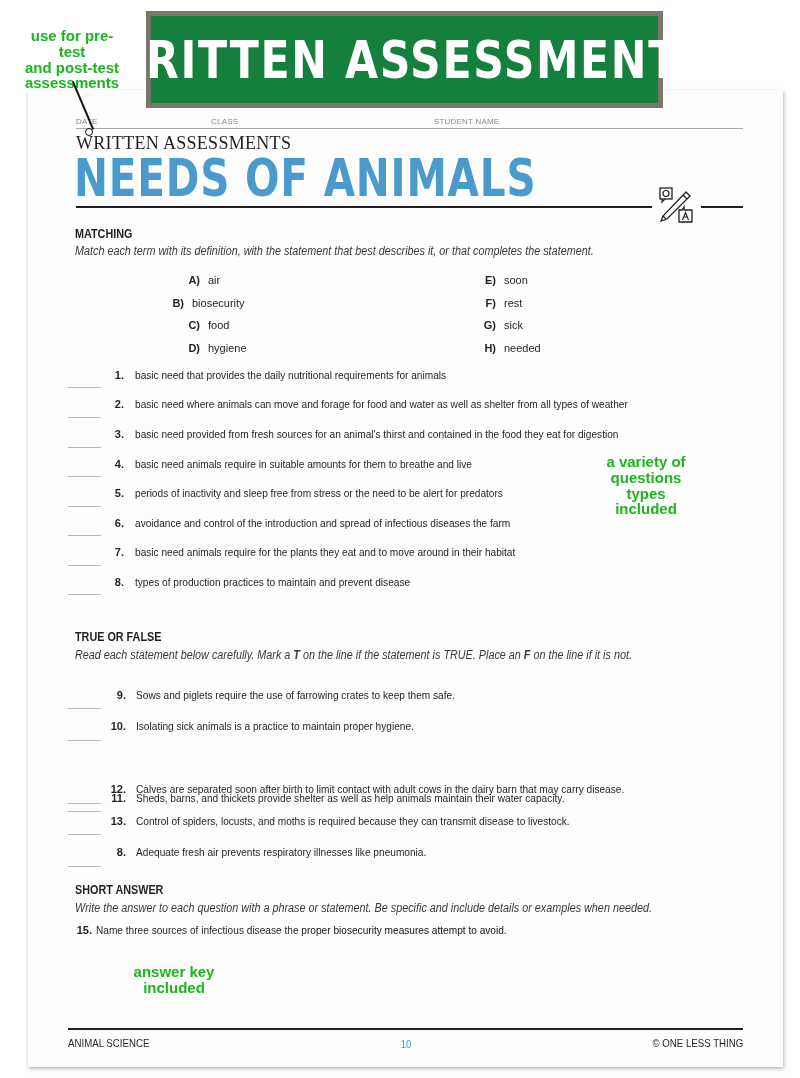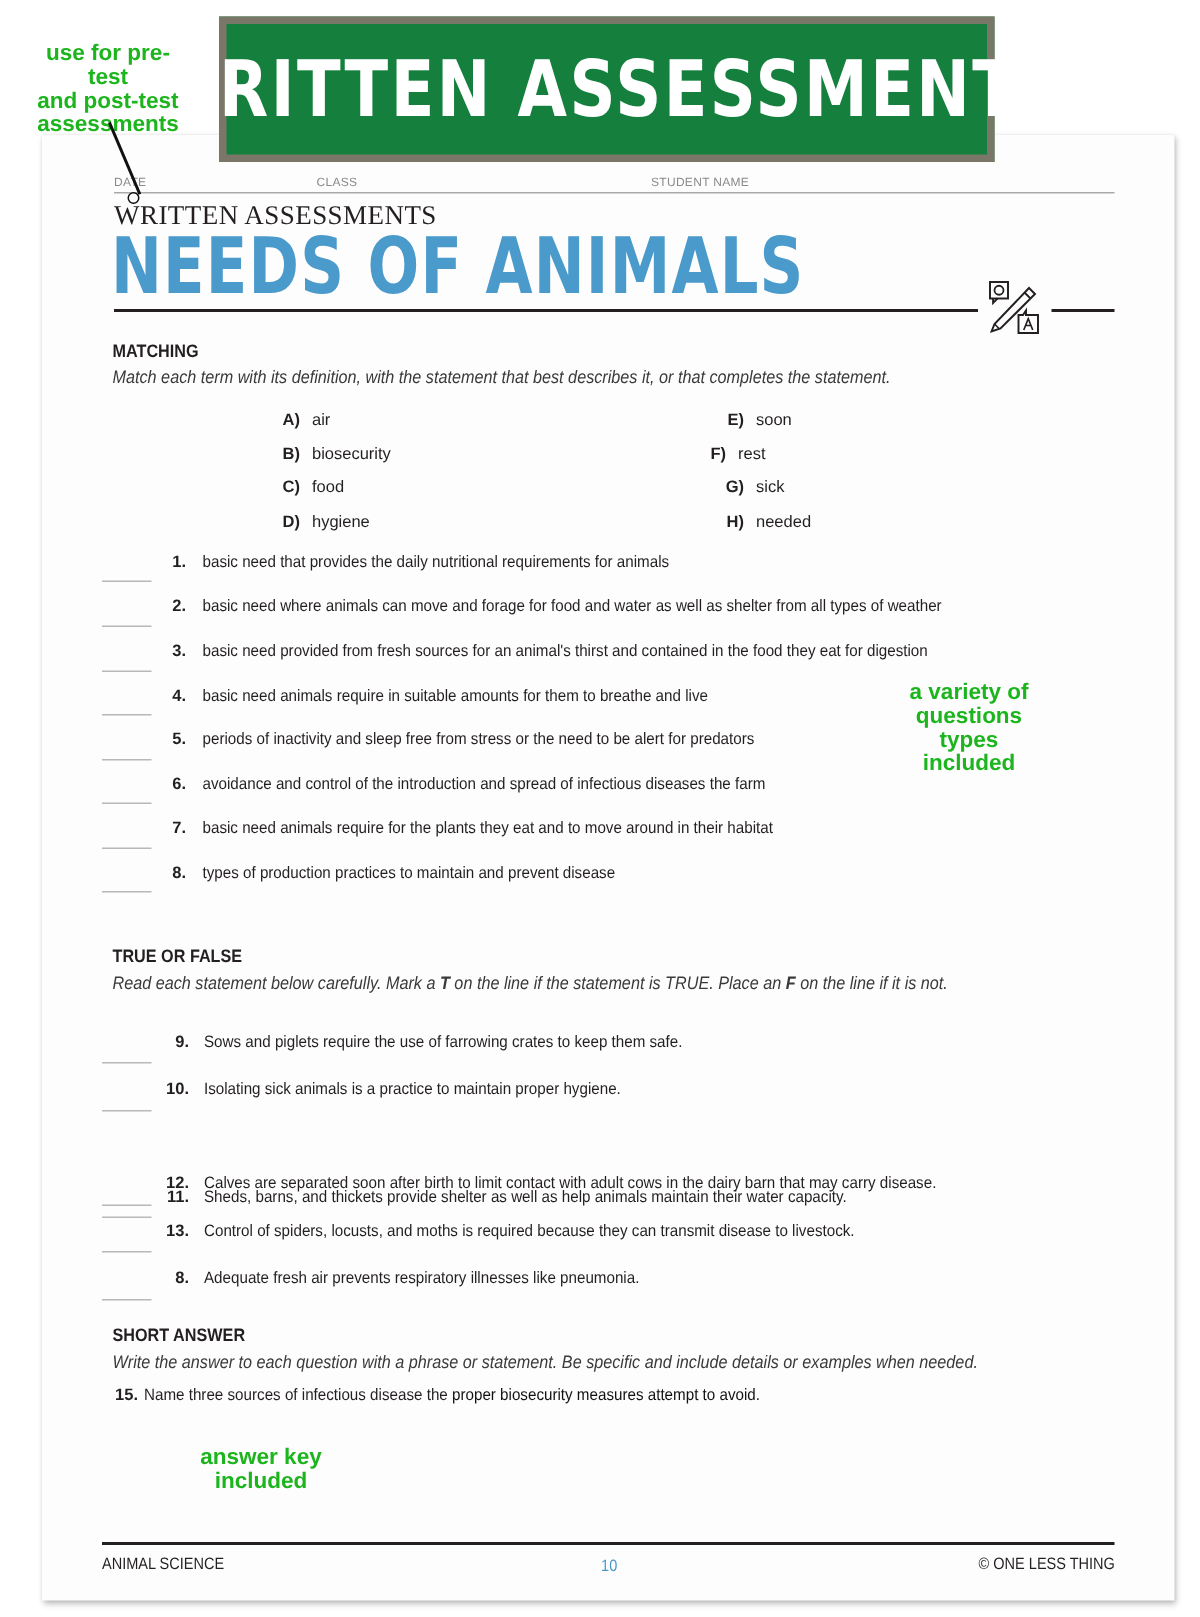--- a/index.html
+++ b/index.html
@@ -131,26 +131,26 @@
   <line x1="25" y1="9" x2="29" y2="13" stroke="#231f20" stroke-width="1.2"></line>
   <line x1="5" y1="30" x2="8" y2="33" stroke="#231f20" stroke-width="1.1"></line>
   <path d="M21 24 L24 24 L26 21 L26 24 L34 24 L34 36 L21 36 Z" fill="none" stroke="#231f20" stroke-width="1.3"></path>
   <path d="M24.5 34 L27.5 26.5 L30.5 34 M25.7 31 L29.3 31" fill="none" stroke="#231f20" stroke-width="1.1"></path>
 </svg>
 
 <div class="sec-head" style="top:227px">MATCHING</div>
 <div class="sec-inst" style="top:244px">Match each term with its definition, with the statement that best describes it, or that completes the statement.</div>
 
 <div class="term" style="left:180px; top:274px"><span class="letter">A)</span><span>air</span></div>
-<div class="term" style="left:180px; top:297px"><span class="letter">B)</span><span>biosecurity</span></div>
+<div class="term" style="left:164px; top:297px"><span class="letter">B)</span><span>biosecurity</span></div>
 <div class="term" style="left:180px; top:319px"><span class="letter">C)</span><span>food</span></div>
 <div class="term" style="left:180px; top:342px"><span class="letter">D)</span><span>hygiene</span></div>
 
 <div class="term" style="left:476px; top:274px"><span class="letter">E)</span><span>soon</span></div>
-<div class="term" style="left:464px; top:297px"><span class="letter">F)</span><span>rest</span></div>
+<div class="term" style="left:476px; top:297px"><span class="letter">F)</span><span>rest</span></div>
 <div class="term" style="left:476px; top:319px"><span class="letter">G)</span><span>sick</span></div>
 <div class="term" style="left:476px; top:342px"><span class="letter">H)</span><span>needed</span></div>
 
 <div class="q" style="top:369px">
   <div class="blank" style="top:18px"></div>
   <span class="num" style="left:104px; width:20px">1.</span>
   <span class="text" style="left:135px">basic need that provides the daily nutritional requirements for animals</span>
 </div>
 <div class="q" style="top:398px">
   <div class="blank" style="top:19px"></div>

